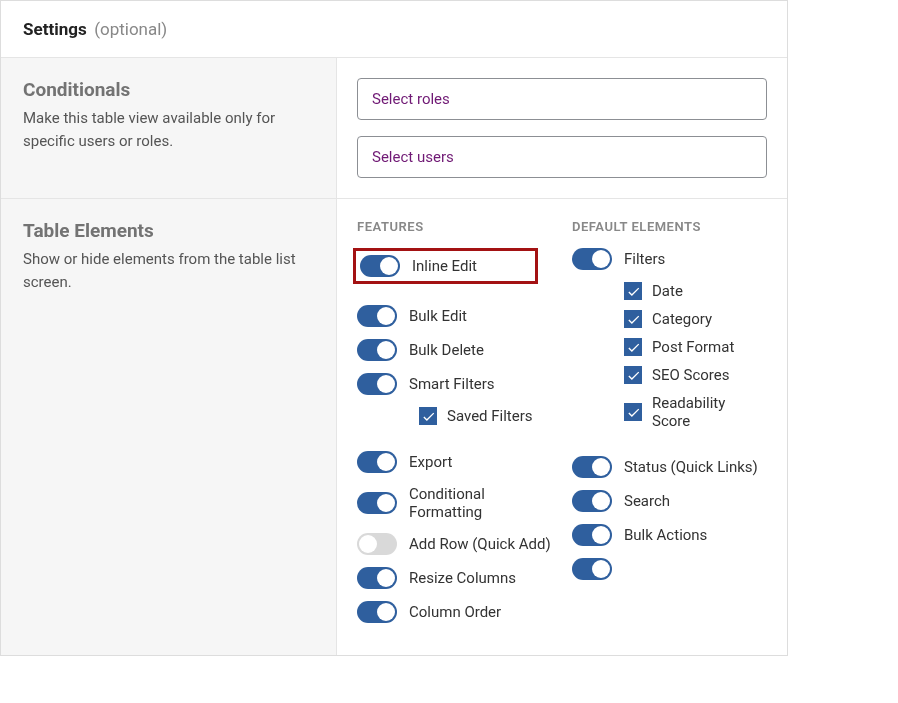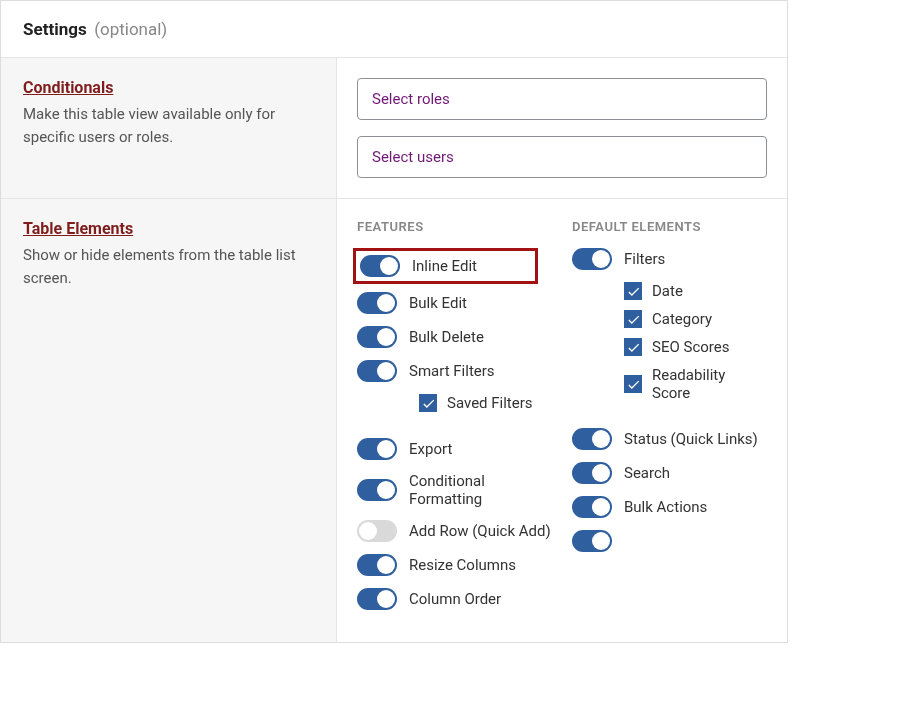--- a/index.html
+++ b/index.html
@@ -49,25 +49,24 @@
 
     .section-left {
       width: 336px;
       min-width: 336px;
       padding: 20px 22px;
       background: #f6f6f6;
       border-right: 1px solid #e5e5e5;
     }
 
     .section-title {
-      font-size: 16px;
+      font-size: 19px;
       font-weight: 700;
-      color: #7f1d1d;
+      color: #737373;
       margin-bottom: 6px;
-      text-decoration: underline;
     }
 
     .section-desc {
       font-size: 15px;
       color: #555;
       line-height: 1.55;
     }
 
     .section-right {
       flex: 1;
@@ -112,21 +111,21 @@
     .toggle-row {
       display: flex;
       align-items: center;
       margin-bottom: 12px;
     }
 
     .highlight {
       border: 3px solid #a31213;
       padding: 4px 58px 4px 4px;
       margin-left: -4px;
-      margin-bottom: 8px;
+      margin-bottom: 21px;
       display: inline-flex;
     }
 
     .toggle {
       width: 40px;
       height: 22px;
       border-radius: 11px;
       position: relative;
       margin-right: 12px;
       flex-shrink: 0;
@@ -311,20 +310,28 @@
 
           <div class="checkbox-row">
             <div class="checkbox">
               <svg viewBox="0 0 16 16">
                   <path fill="#fff" d="M6 11.2 2.8 8l-1.1 1.1L6 13.4l9-9-1.1-1.1z"></path>
                 </svg>
             </div>
             <span class="checkbox-label">Category</span>
           </div>
 
+          <div class="checkbox-row">
+            <div class="checkbox">
+              <svg viewBox="0 0 16 16">
+                  <path fill="#fff" d="M6 11.2 2.8 8l-1.1 1.1L6 13.4l9-9-1.1-1.1z"></path>
+                </svg>
+            </div>
+            <span class="checkbox-label">Post Format</span>
+          </div>
 
           <div class="checkbox-row">
             <div class="checkbox">
               <svg viewBox="0 0 16 16">
                   <path fill="#fff" d="M6 11.2 2.8 8l-1.1 1.1L6 13.4l9-9-1.1-1.1z"></path>
                 </svg>
             </div>
             <span class="checkbox-label">SEO Scores</span>
           </div>
 

